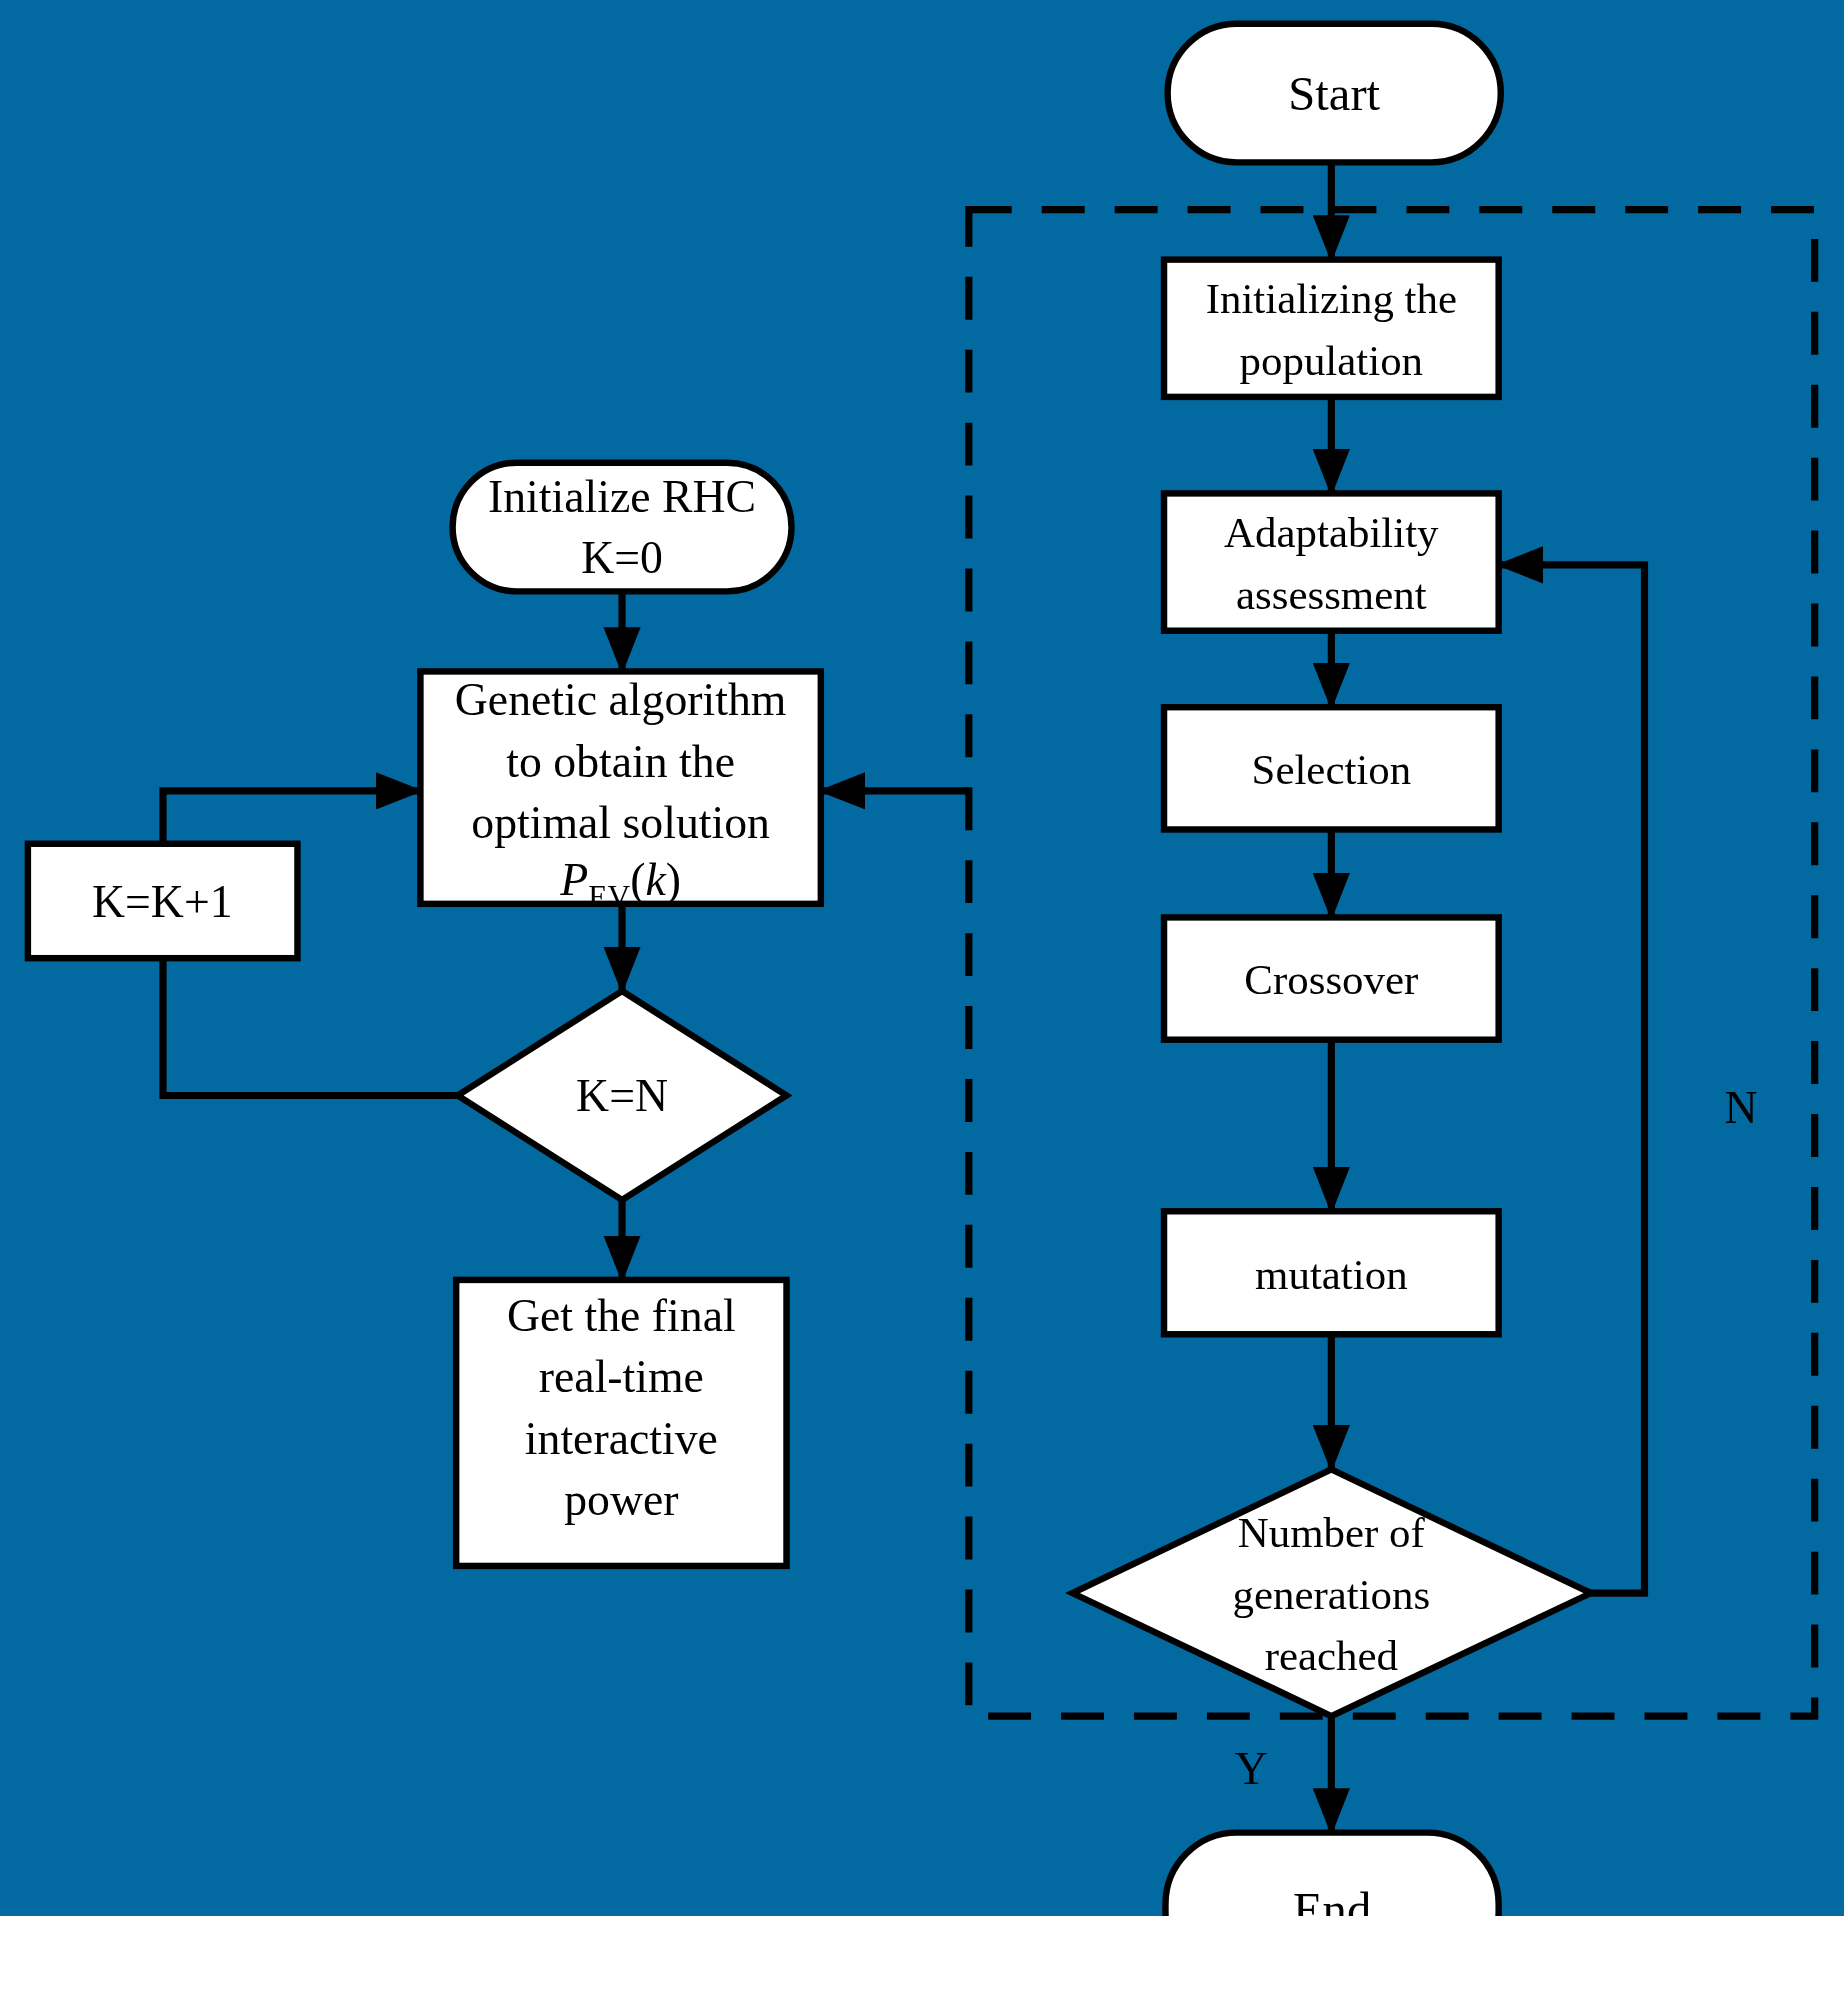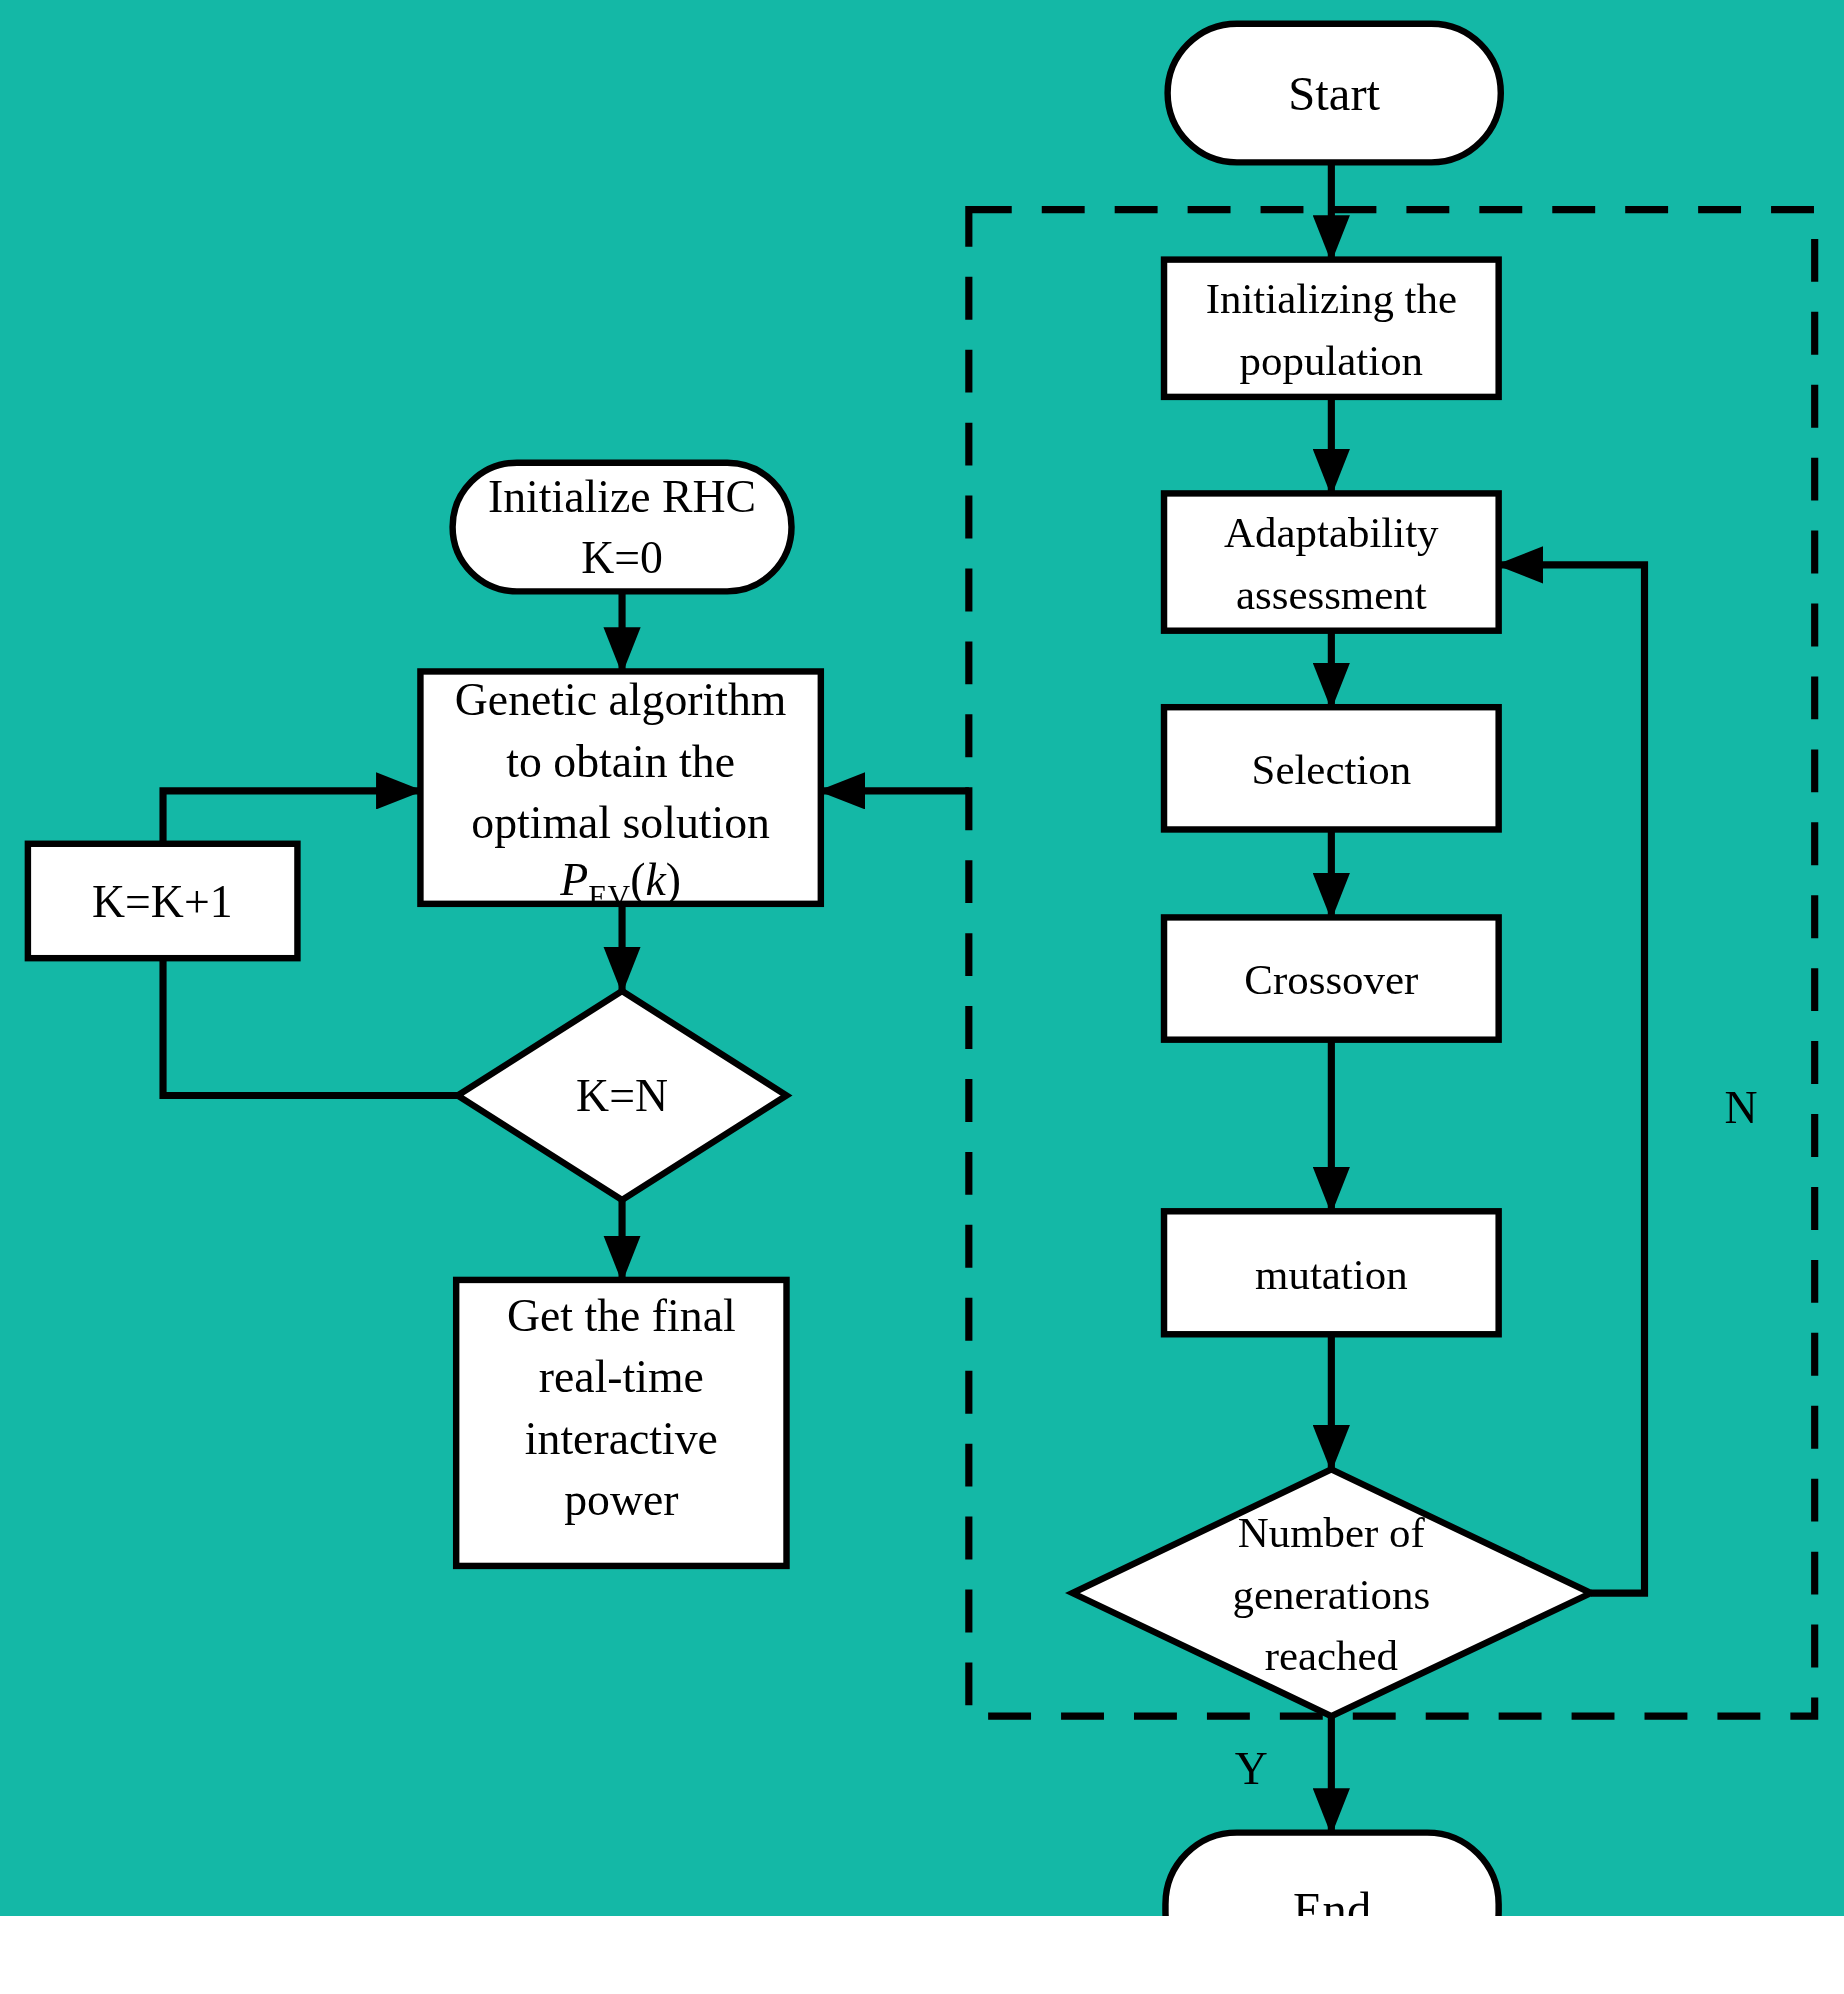--- a/index.html
+++ b/index.html
@@ -3,21 +3,21 @@
 <meta charset="utf-8">
 <style>
   html, body {
     margin: 0;
     padding: 0;
     background: #ffffff;
   }
   .page {
     width: 1844px;
     height: 1916px;
-    background: #14b8a6;
+    background: #0369a1;
     position: relative;
   }
   svg { display: block; }
   .shape {
     fill: #ffffff;
     stroke: #000000;
     stroke-width: 9;
   }
   .connector {
     fill: none;

